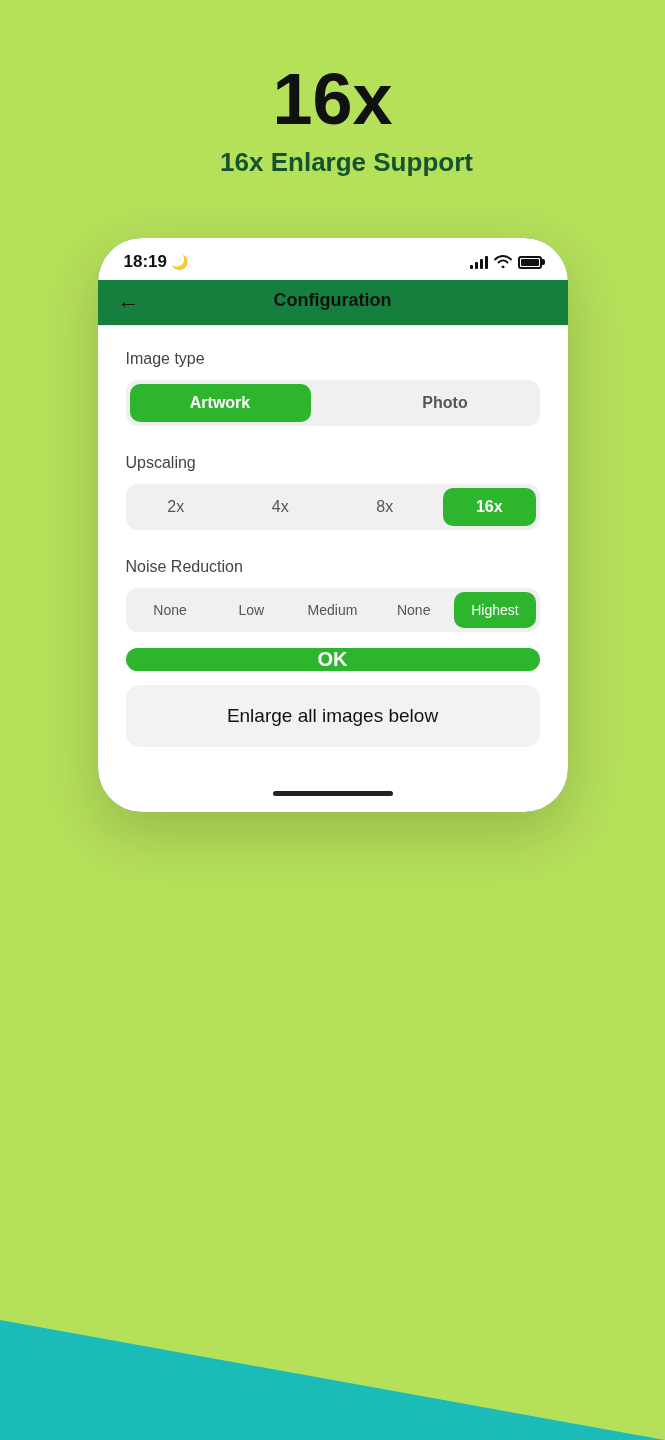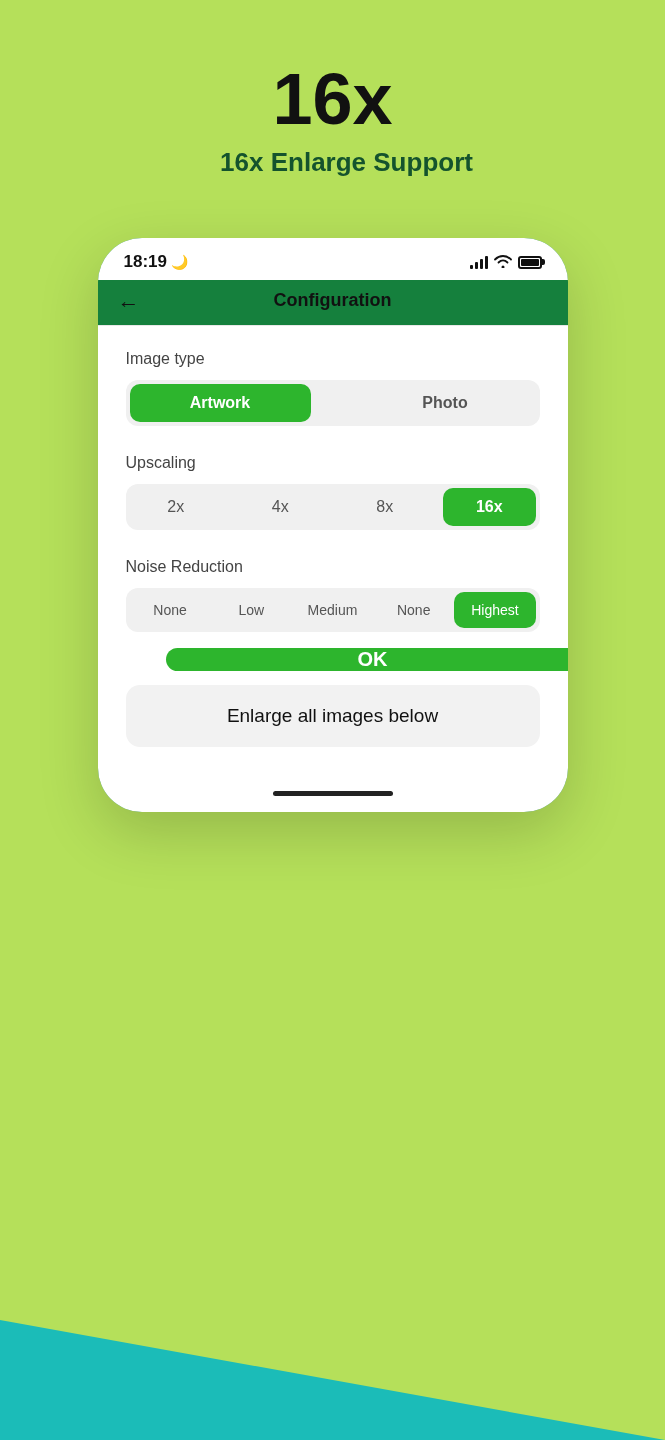--- a/index.html
+++ b/index.html
@@ -259,21 +259,20 @@
     .ok-button {
       width: 100%;
       background: #2db52d;
       color: #fff;
       border: none;
       border-radius: 14px;
       font-size: 20px;
       font-weight: 600;
       cursor: pointer;
       margin-bottom: 14px;
-      margin-left: 40px;
     }
 
     
     .enlarge-button {
       width: 100%;
       padding: 20px;
       background: #f2f2f2;
       color: #111;
       border: none;
       border-radius: 14px;

